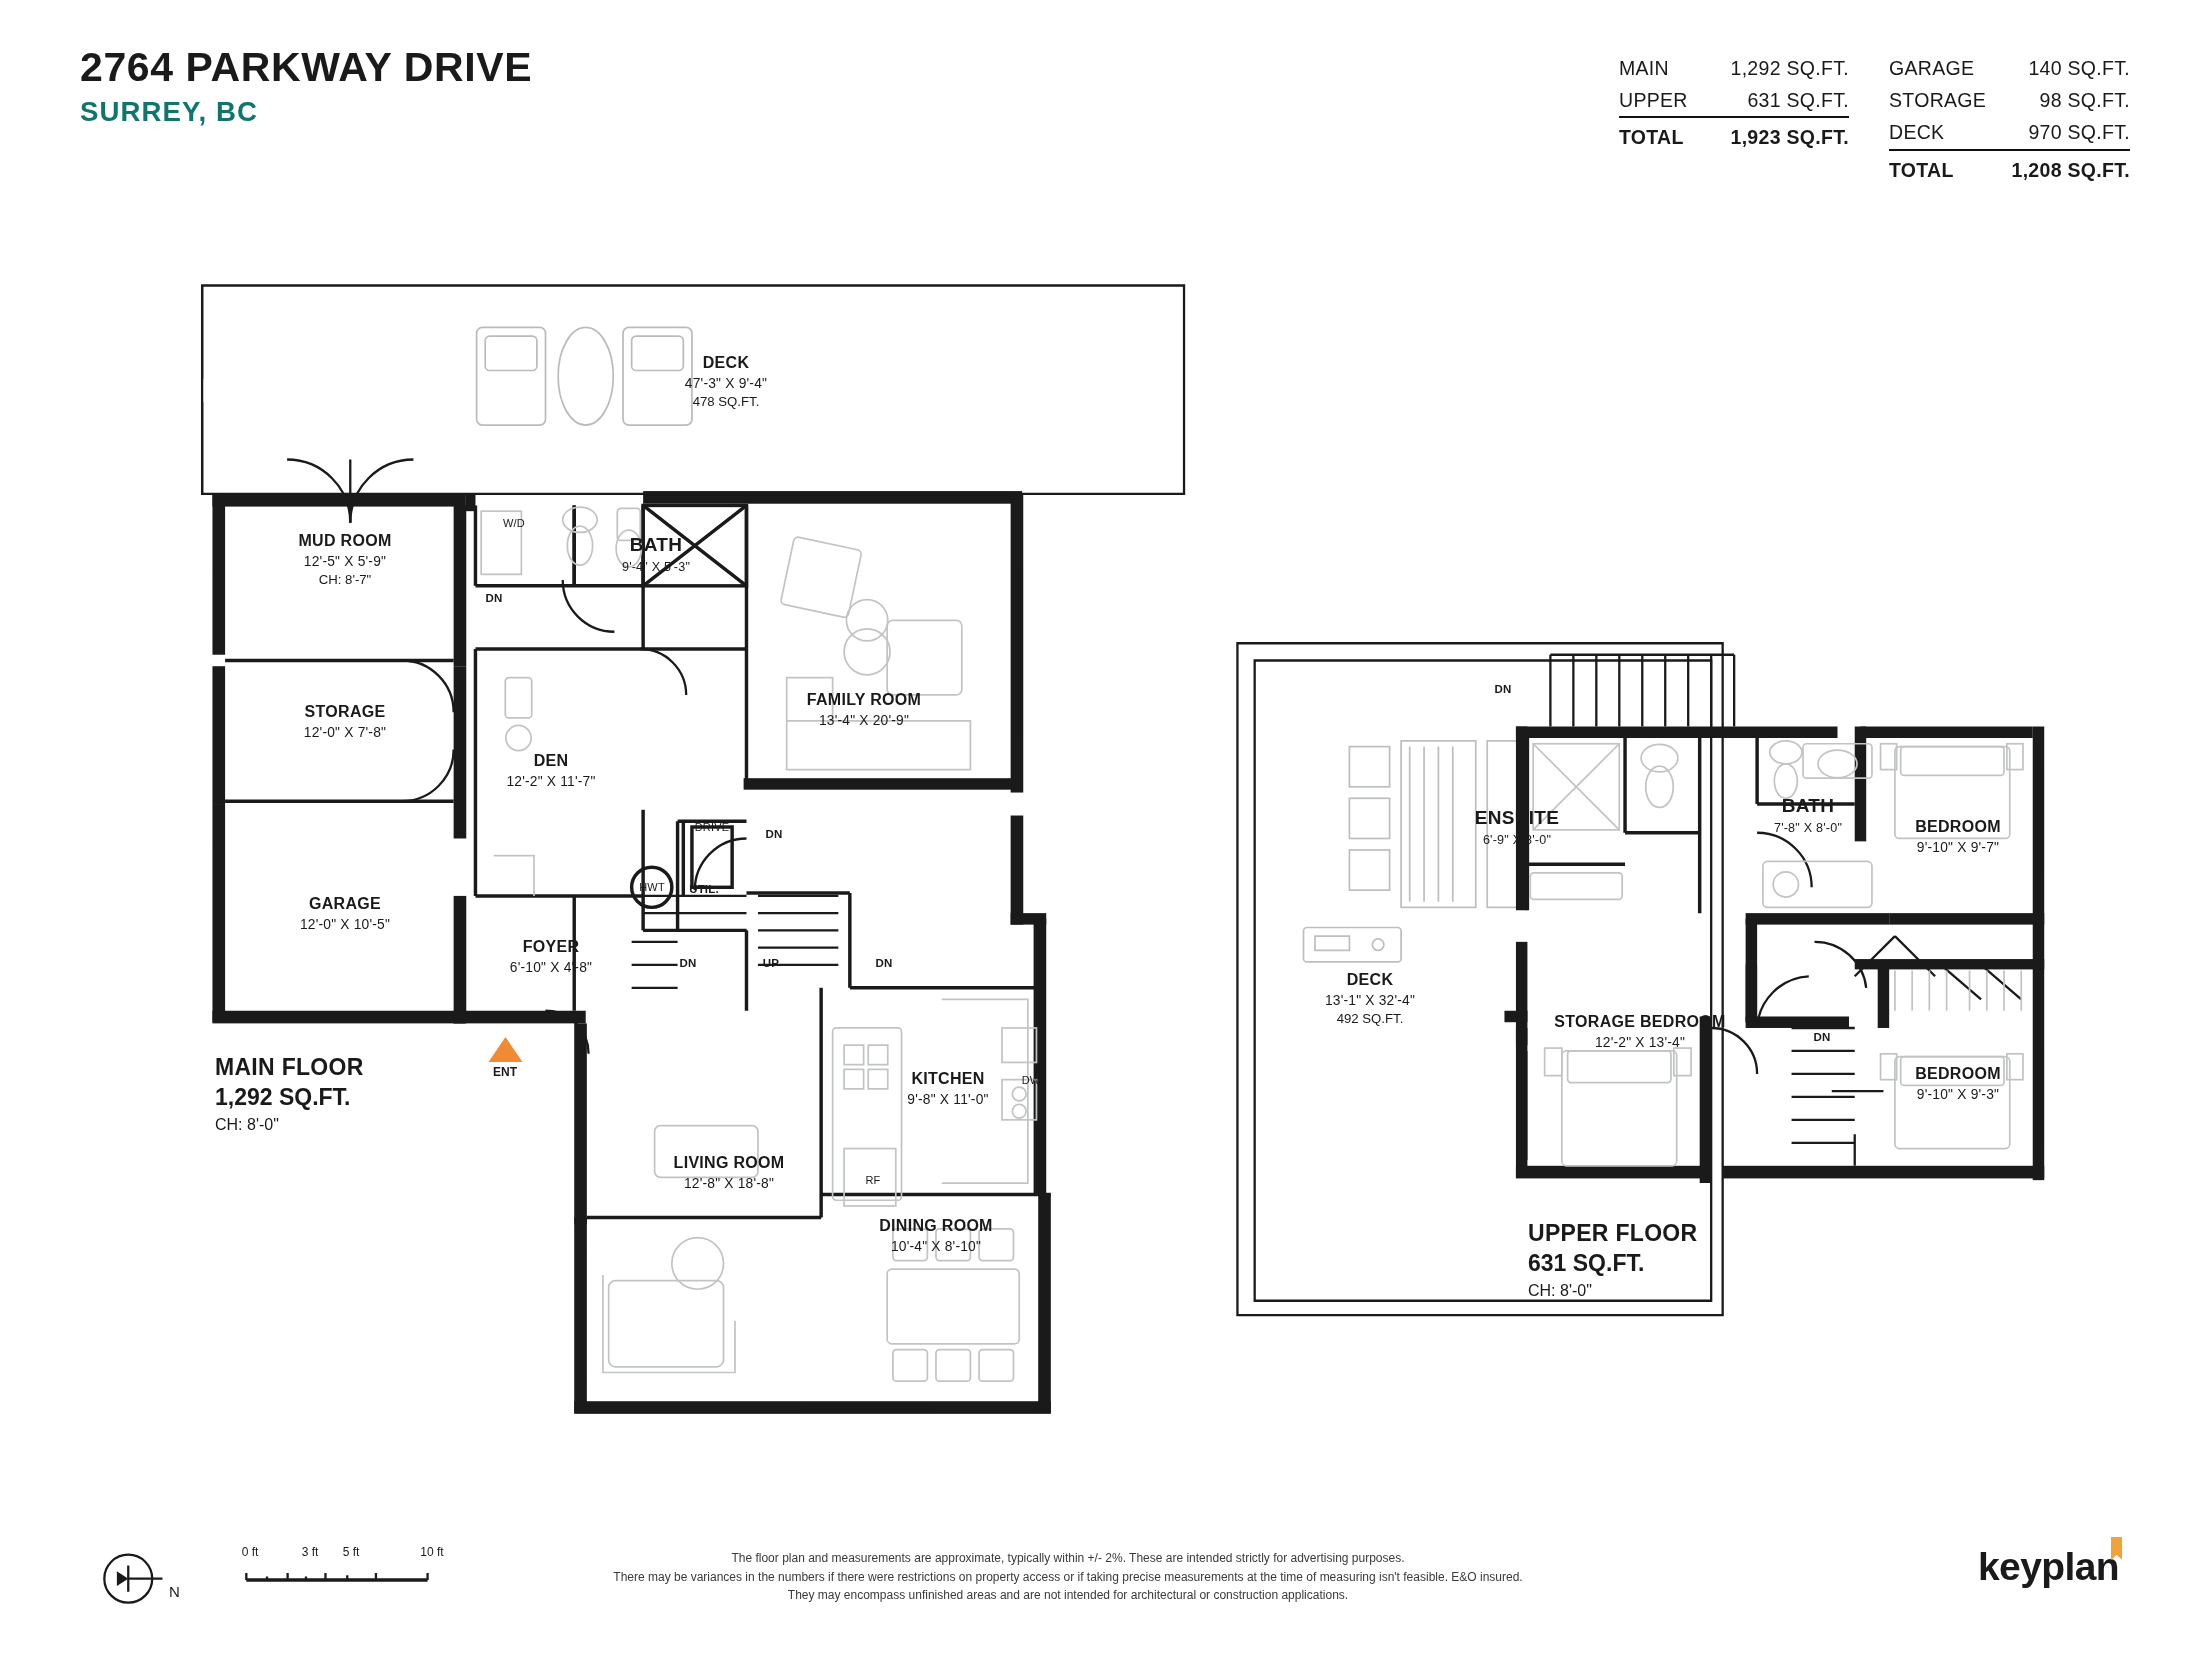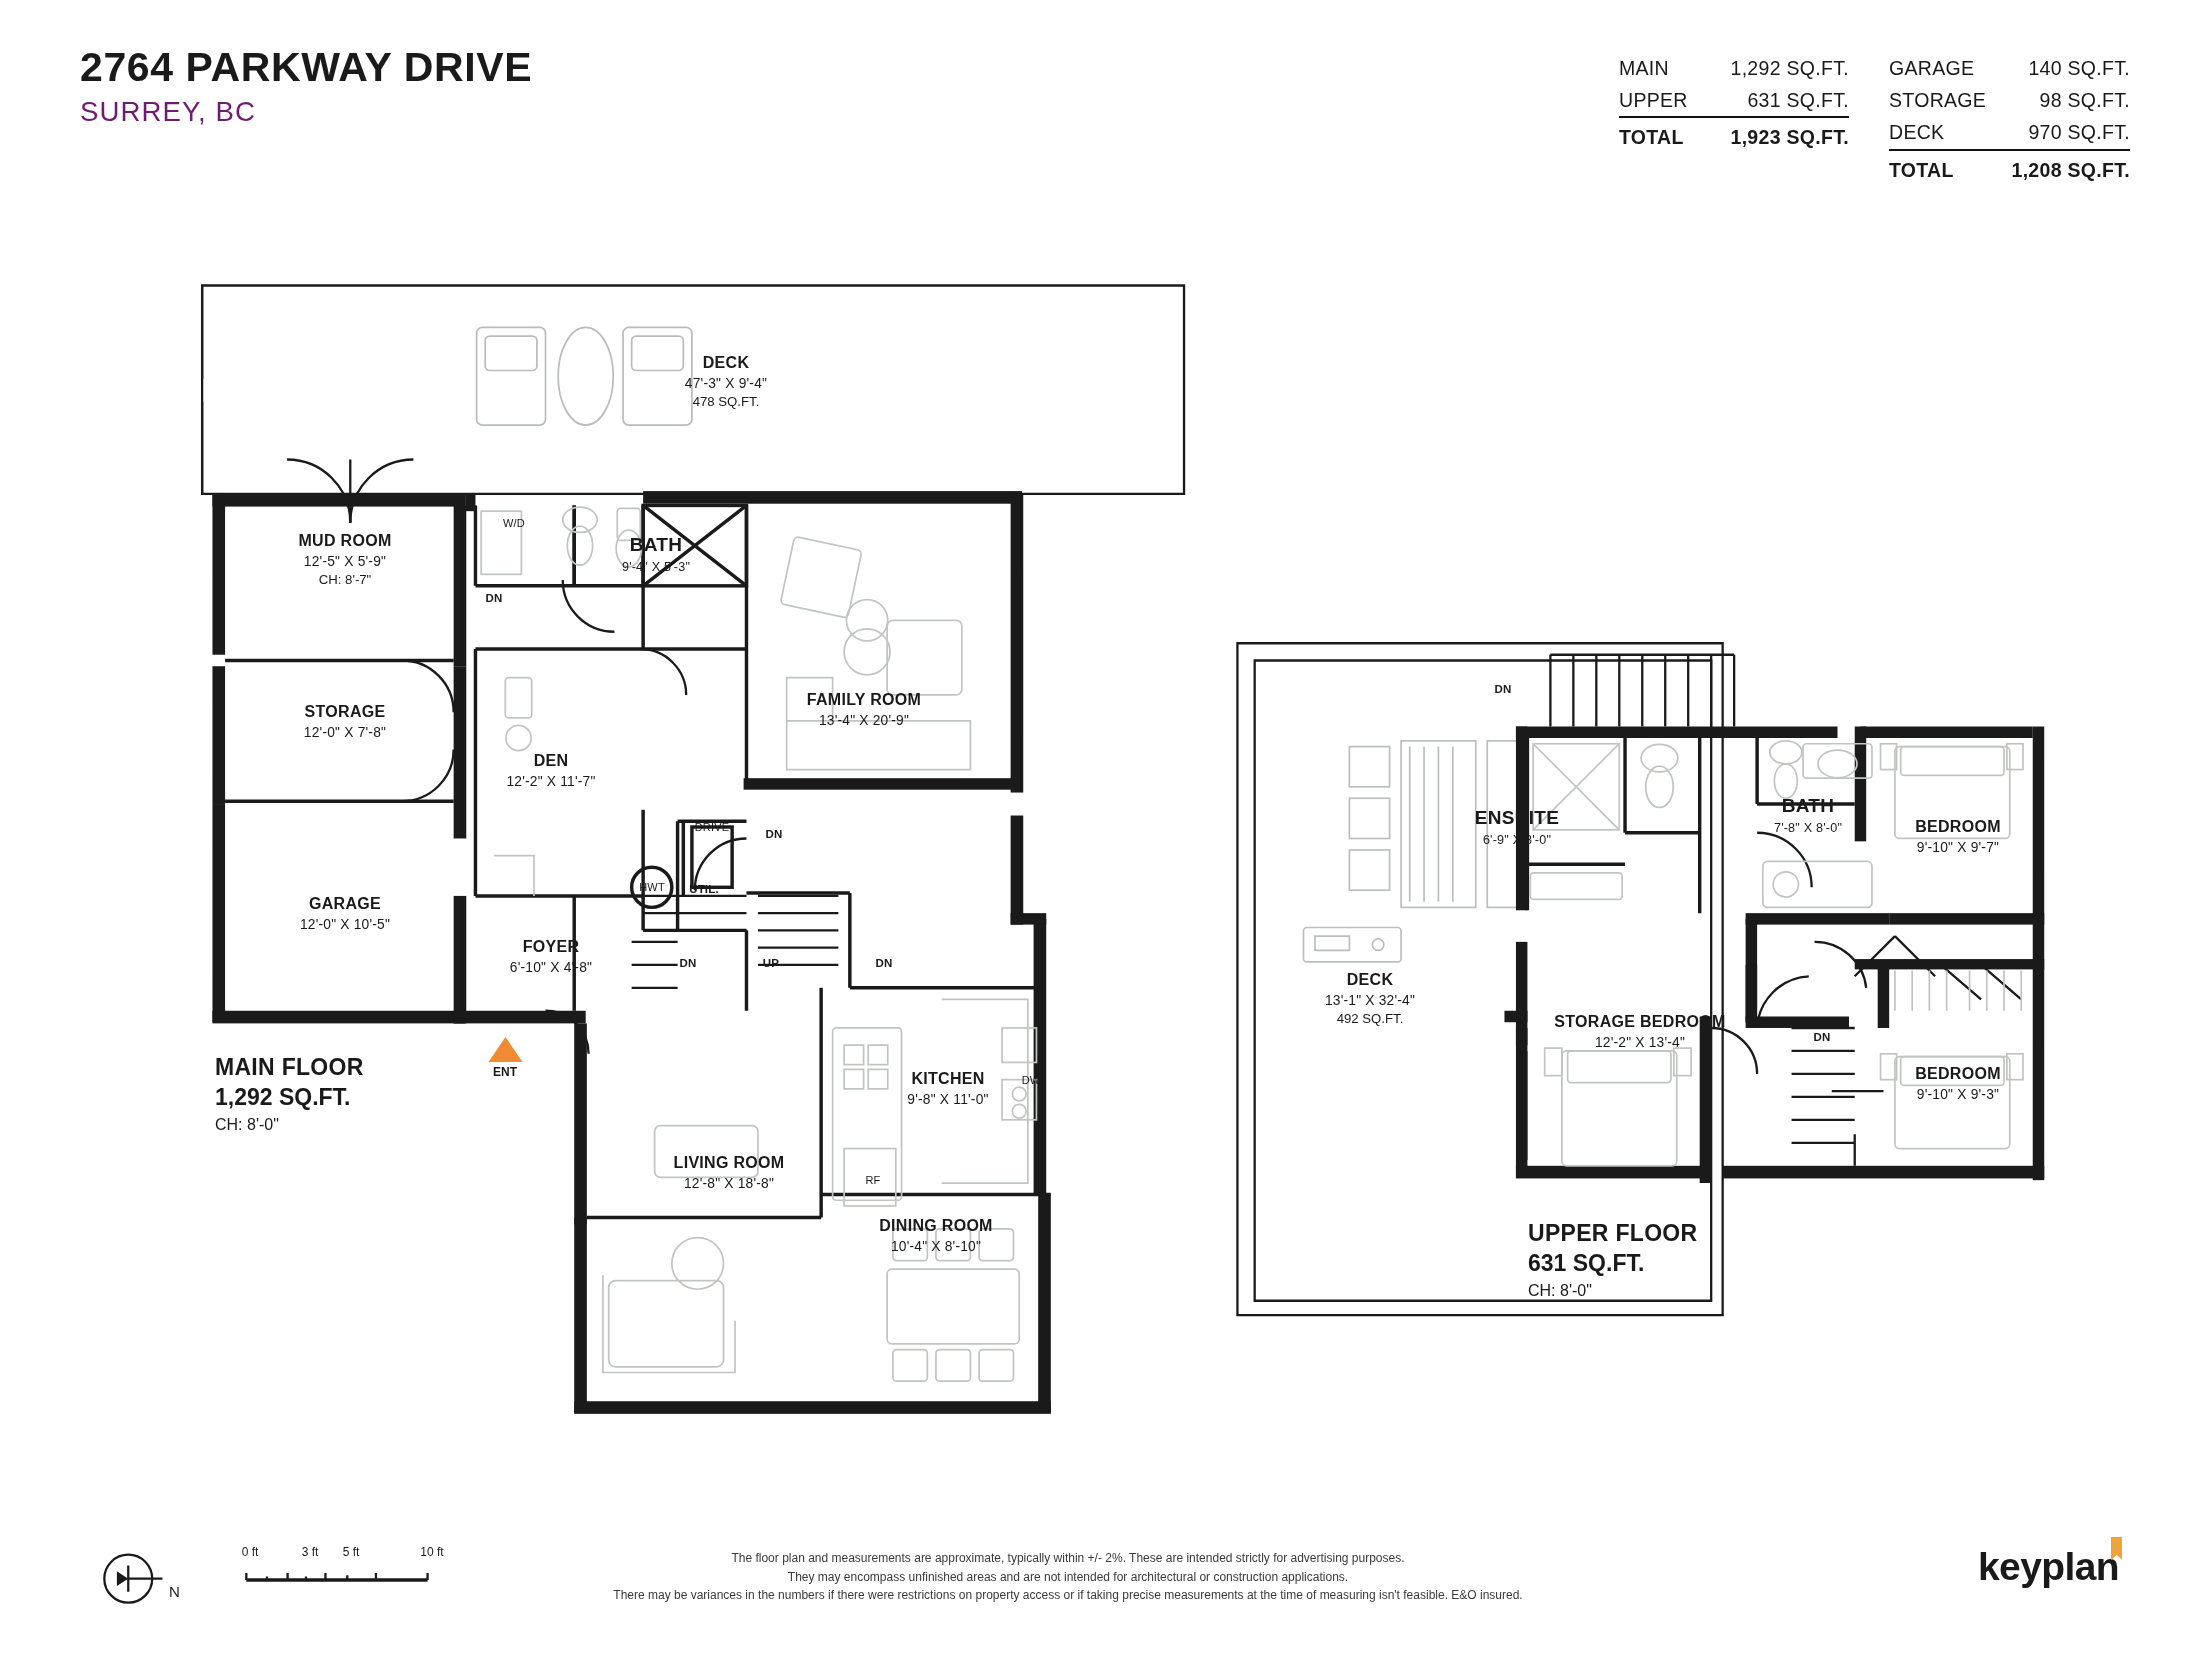--- a/index.html
+++ b/index.html
@@ -27,24 +27,24 @@
     top: 46px;
   }
   .addr-line1 {
     font-size: 41px;
     font-weight: bold;
     letter-spacing: 0.6px;
     line-height: 1.05;
   }
   .addr-line2 {
     font-size: 27.6px;
-    font-weight: 400;
+    font-weight: 700;
     letter-spacing: 1.1px;
     margin-top: 6.9px;
-    color: #701a75;
+    color: #0f766e;
   }
 
   .area-tables {
     position: absolute;
     right: 75px;
     top: 52px;
     display: flex;
     gap: 40px;
     align-items: flex-start;
   }
@@ -669,22 +669,22 @@
       <span style="left:190px;">10 ft</span>
     </div>
     <svg width="230" height="19.5" viewBox="0 0 400 34">
       <path d="M14 14 L14 26 M50 20 L50 26 M86 14 L86 26 M118 20 L118 26 M152 14 L152 26 M190 18 L190 26 M240 14 L240 26 M330 14 L330 26" stroke="#1a1a1a" stroke-width="4"></path>
       <path d="M14 26 L330 26" stroke="#1a1a1a" stroke-width="6"></path>
     </svg>
   </div>
 
   <div class="disclaimer">
     <div>The floor plan and measurements are approximate, typically within +/- 2%. These are intended strictly for advertising purposes.</div>
+    <div>There may be variances in the numbers if there were restrictions on property access or if taking precise measurements at the time of measuring isn't feasible. E&amp;O insured.</div>
     <div>They may encompass unfinished areas and are not intended for architectural or construction applications.</div>
-    <div>There may be variances in the numbers if there were restrictions on property access or if taking precise measurements at the time of measuring isn't feasible. E&amp;O insured.</div>
   </div>
 
   <div class="brand">
     <span>keyplan</span>
     <span class="flag"></span>
   </div>
 
 </div>
 
 

